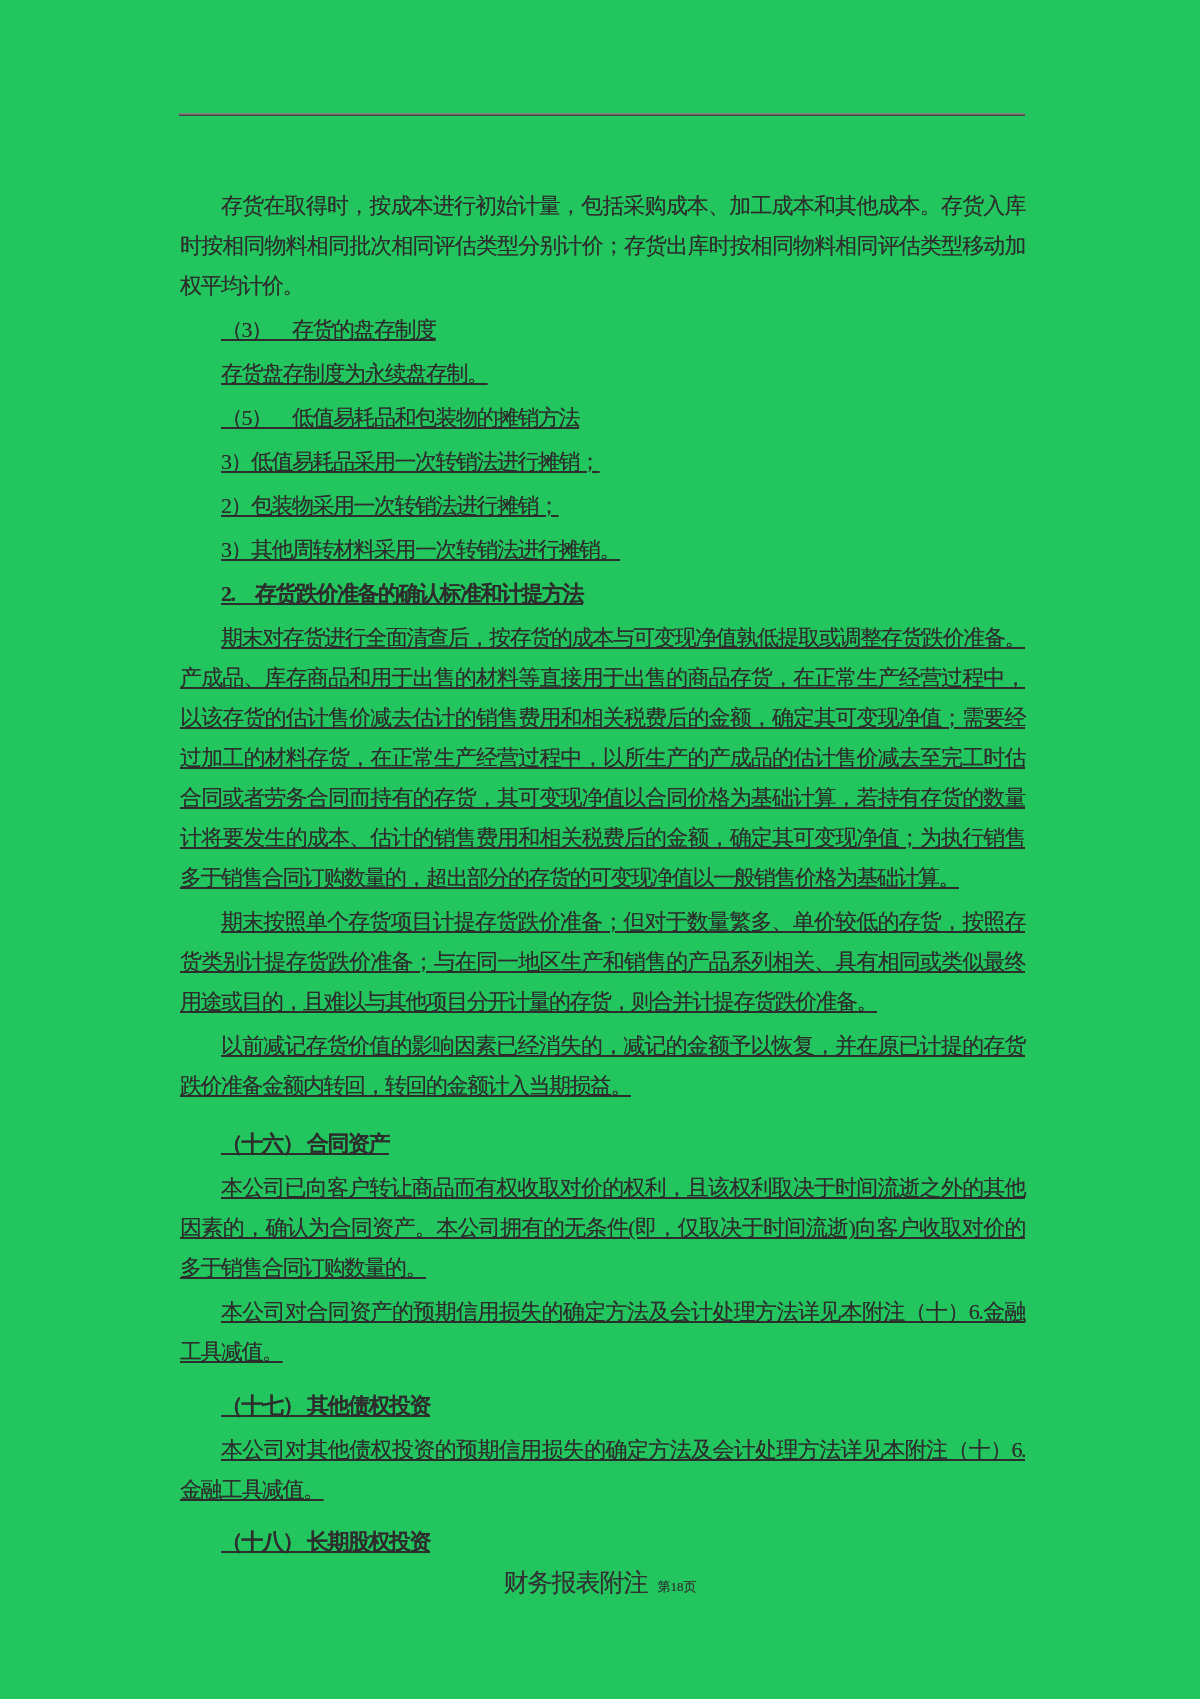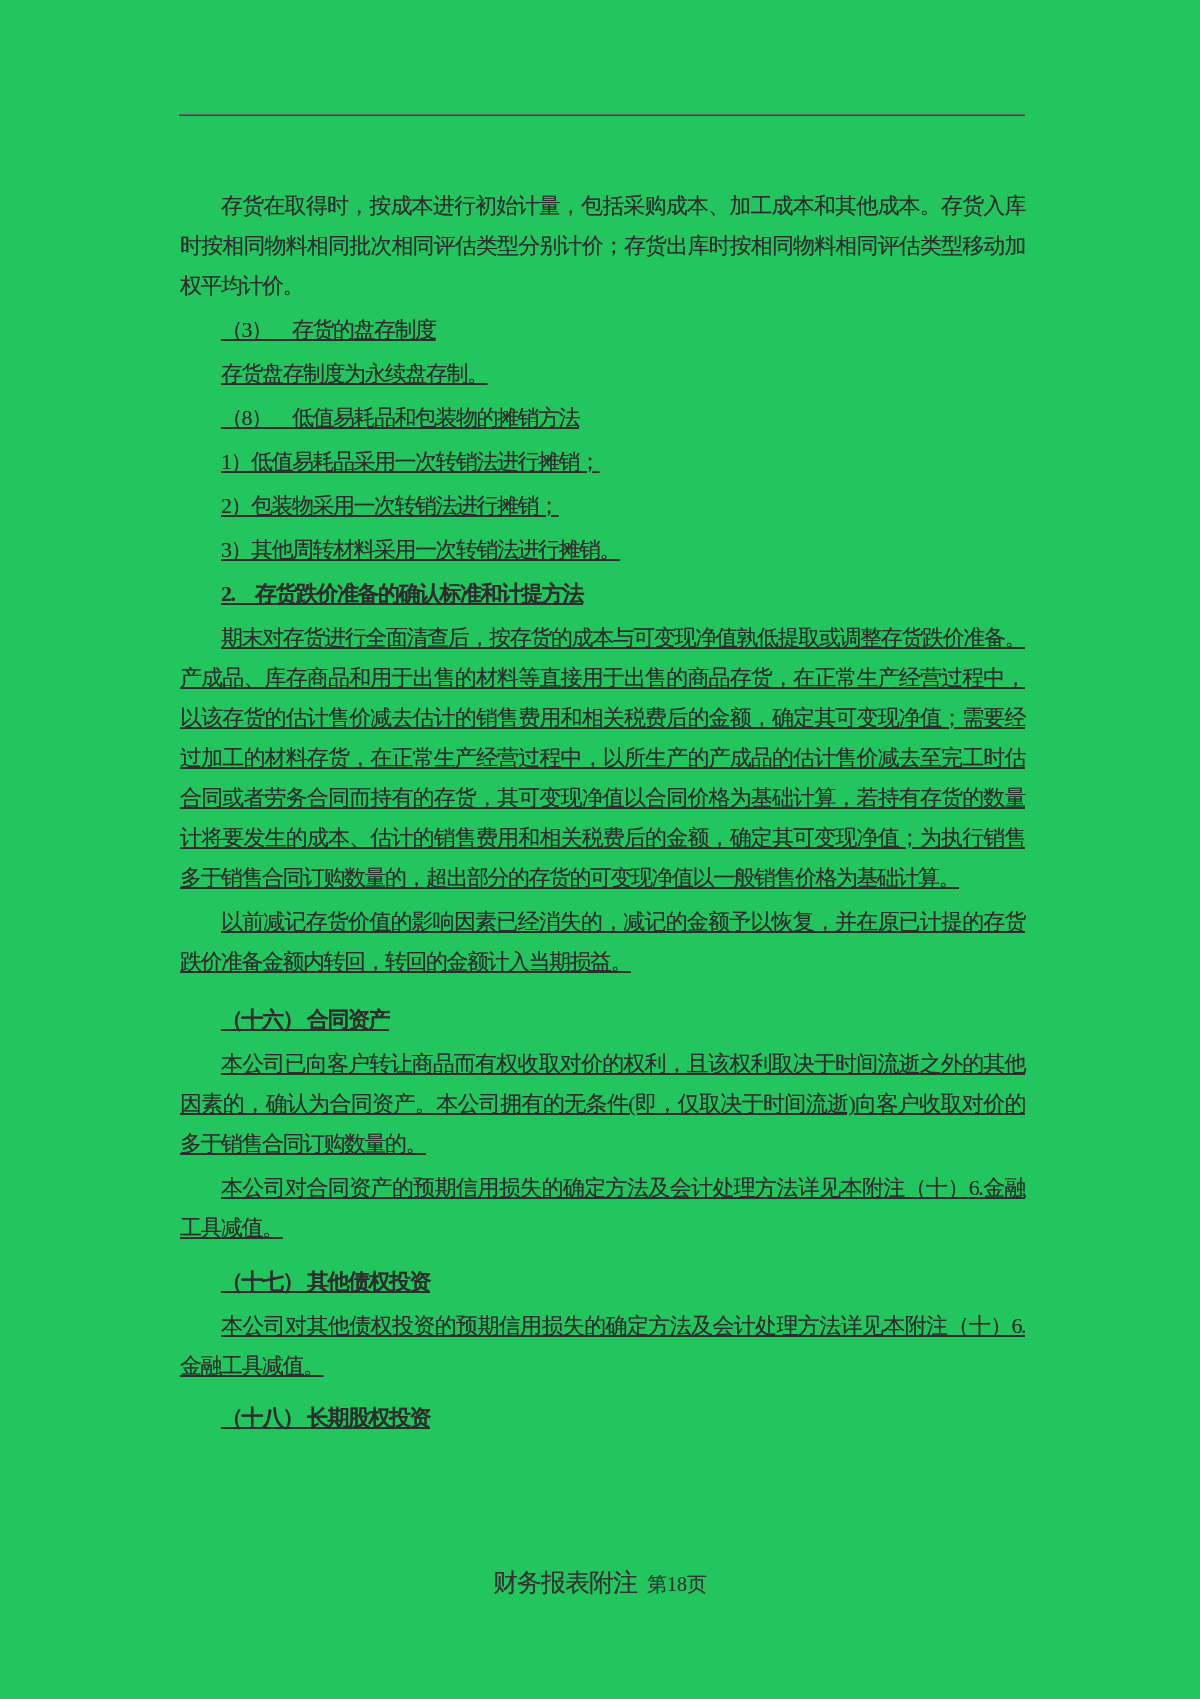--- a/index.html
+++ b/index.html
@@ -31,21 +31,21 @@
   .ln{text-align:justify;}
   .full{text-align-last:justify;}
   .first{text-indent:41px;}
   .hd{font-weight:bold;}
   .footer{
     position:absolute;left:0;top:1566px;width:1200px;
     text-align:center;white-space:nowrap;
     text-shadow:0 0 .5px rgba(45,45,45,.5);
   }
   .f-title{font-size:25px;letter-spacing:-1px;color:#323232;}
-  .f-page{font-size:20px;margin-left:10px;color:#323232;}
+  .f-page{font-size:13px;margin-left:10px;color:#323232;}
 </style>
 </head>
 <body>
 
 <div class="page">
 
   <div class="rule"></div>
 
   <div class="content">
 
@@ -54,38 +54,43 @@
       <div class="ln full">时按相同物料相同批次相同评估类型分别计价；存货出库时按相同物料相同评估类型移动加</div>
       <div class="ln">权平均计价。</div>
     </div>
 
     <div class="ln first">（3）　存货的盘存制度</div>
 
     <div class="para">
       <div class="ln first">存货盘存制度为永续盘存制。</div>
     </div>
 
-    <div class="ln first">（8）　低值易耗品和包装物的摊销方法</div>
+    <div class="ln first">（5）　低值易耗品和包装物的摊销方法</div>
 
-    <div class="ln first">1）低值易耗品采用一次转销法进行摊销；</div>
+    <div class="ln first">3）低值易耗品采用一次转销法进行摊销；</div>
     <div class="ln first">2）包装物采用一次转销法进行摊销；</div>
     <div class="ln first">3）其他周转材料采用一次转销法进行摊销。</div>
 
     <div class="ln first hd">2.　存货跌价准备的确认标准和计提方法</div>
 
     <div class="para">
       <div class="ln first full">期末对存货进行全面清查后，按存货的成本与可变现净值孰低提取或调整存货跌价准备。</div>
       <div class="ln full">产成品、库存商品和用于出售的材料等直接用于出售的商品存货，在正常生产经营过程中，</div>
       <div class="ln full">以该存货的估计售价减去估计的销售费用和相关税费后的金额，确定其可变现净值；需要经</div>
       <div class="ln full">过加工的材料存货，在正常生产经营过程中，以所生产的产成品的估计售价减去至完工时估</div>
       <div class="ln full">合同或者劳务合同而持有的存货，其可变现净值以合同价格为基础计算，若持有存货的数量</div>
       <div class="ln full">计将要发生的成本、估计的销售费用和相关税费后的金额，确定其可变现净值；为执行销售</div>
       <div class="ln">多于销售合同订购数量的，超出部分的存货的可变现净值以一般销售价格为基础计算。</div>
     </div>
 
+    <div class="para">
+      <div class="ln first full">期末按照单个存货项目计提存货跌价准备；但对于数量繁多、单价较低的存货，按照存</div>
+      <div class="ln full">货类别计提存货跌价准备；与在同一地区生产和销售的产品系列相关、具有相同或类似最终</div>
+      <div class="ln">用途或目的，且难以与其他项目分开计量的存货，则合并计提存货跌价准备。</div>
+    </div>
 
     <div class="para">
       <div class="ln first full">以前减记存货价值的影响因素已经消失的，减记的金额予以恢复，并在原已计提的存货</div>
       <div class="ln">跌价准备金额内转回，转回的金额计入当期损益。</div>
     </div>
 
     <div class="ln first hd mt18">（十六） 合同资产</div>
 
     <div class="para">
       <div class="ln first full">本公司已向客户转让商品而有权收取对价的权利，且该权利取决于时间流逝之外的其他</div>

